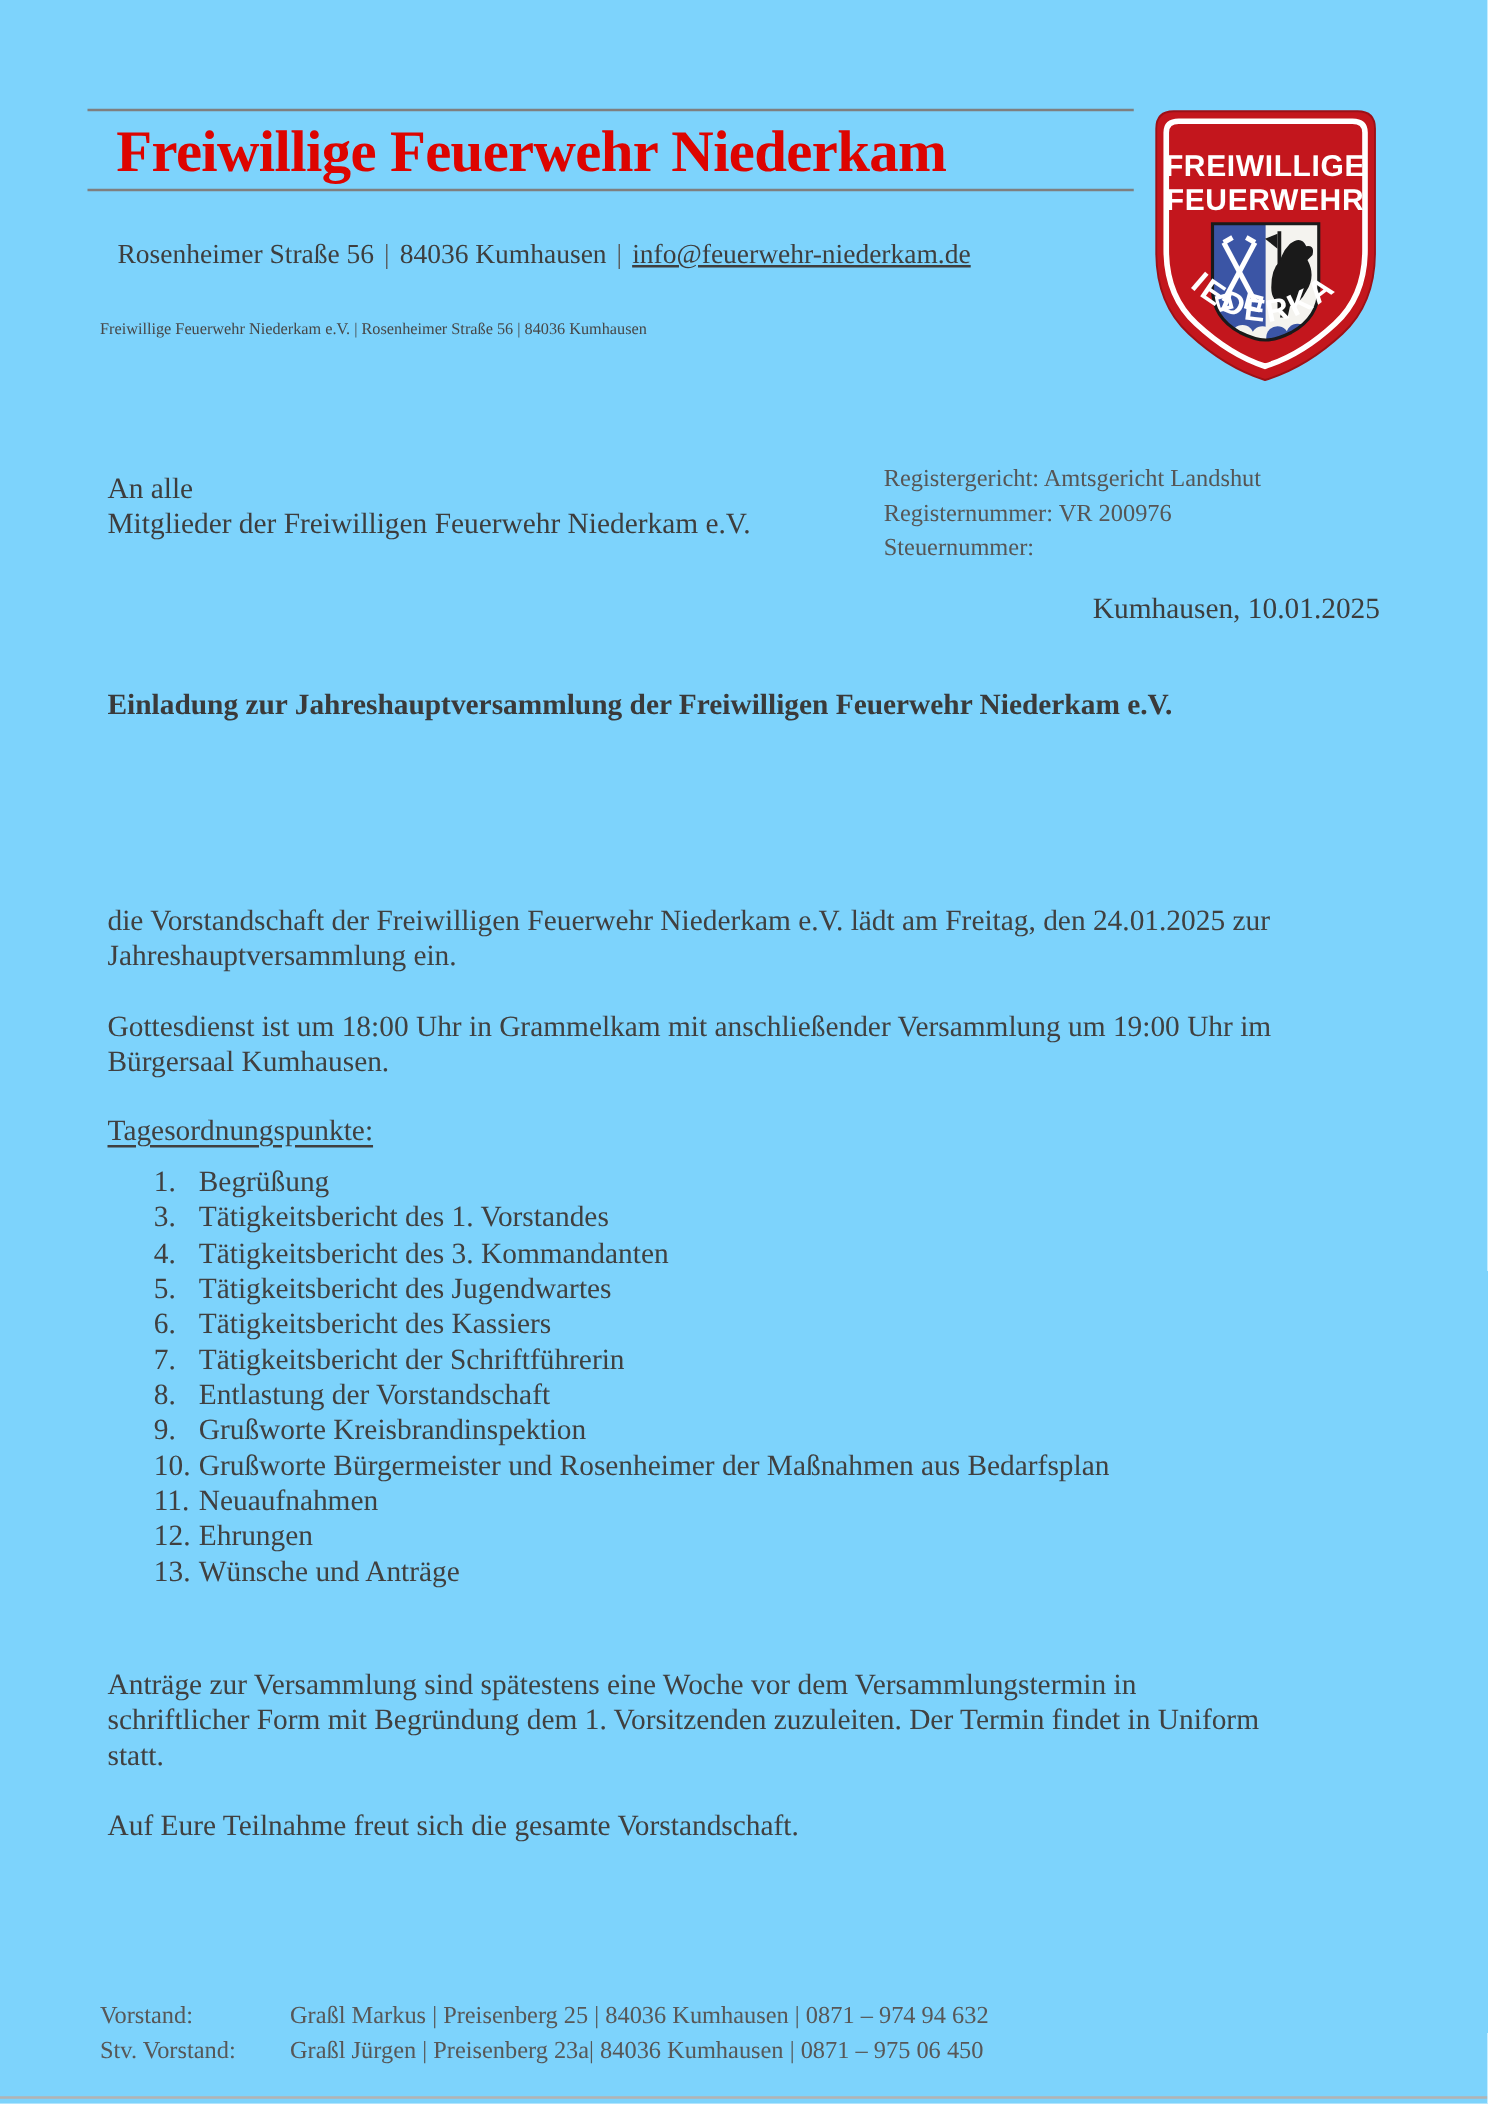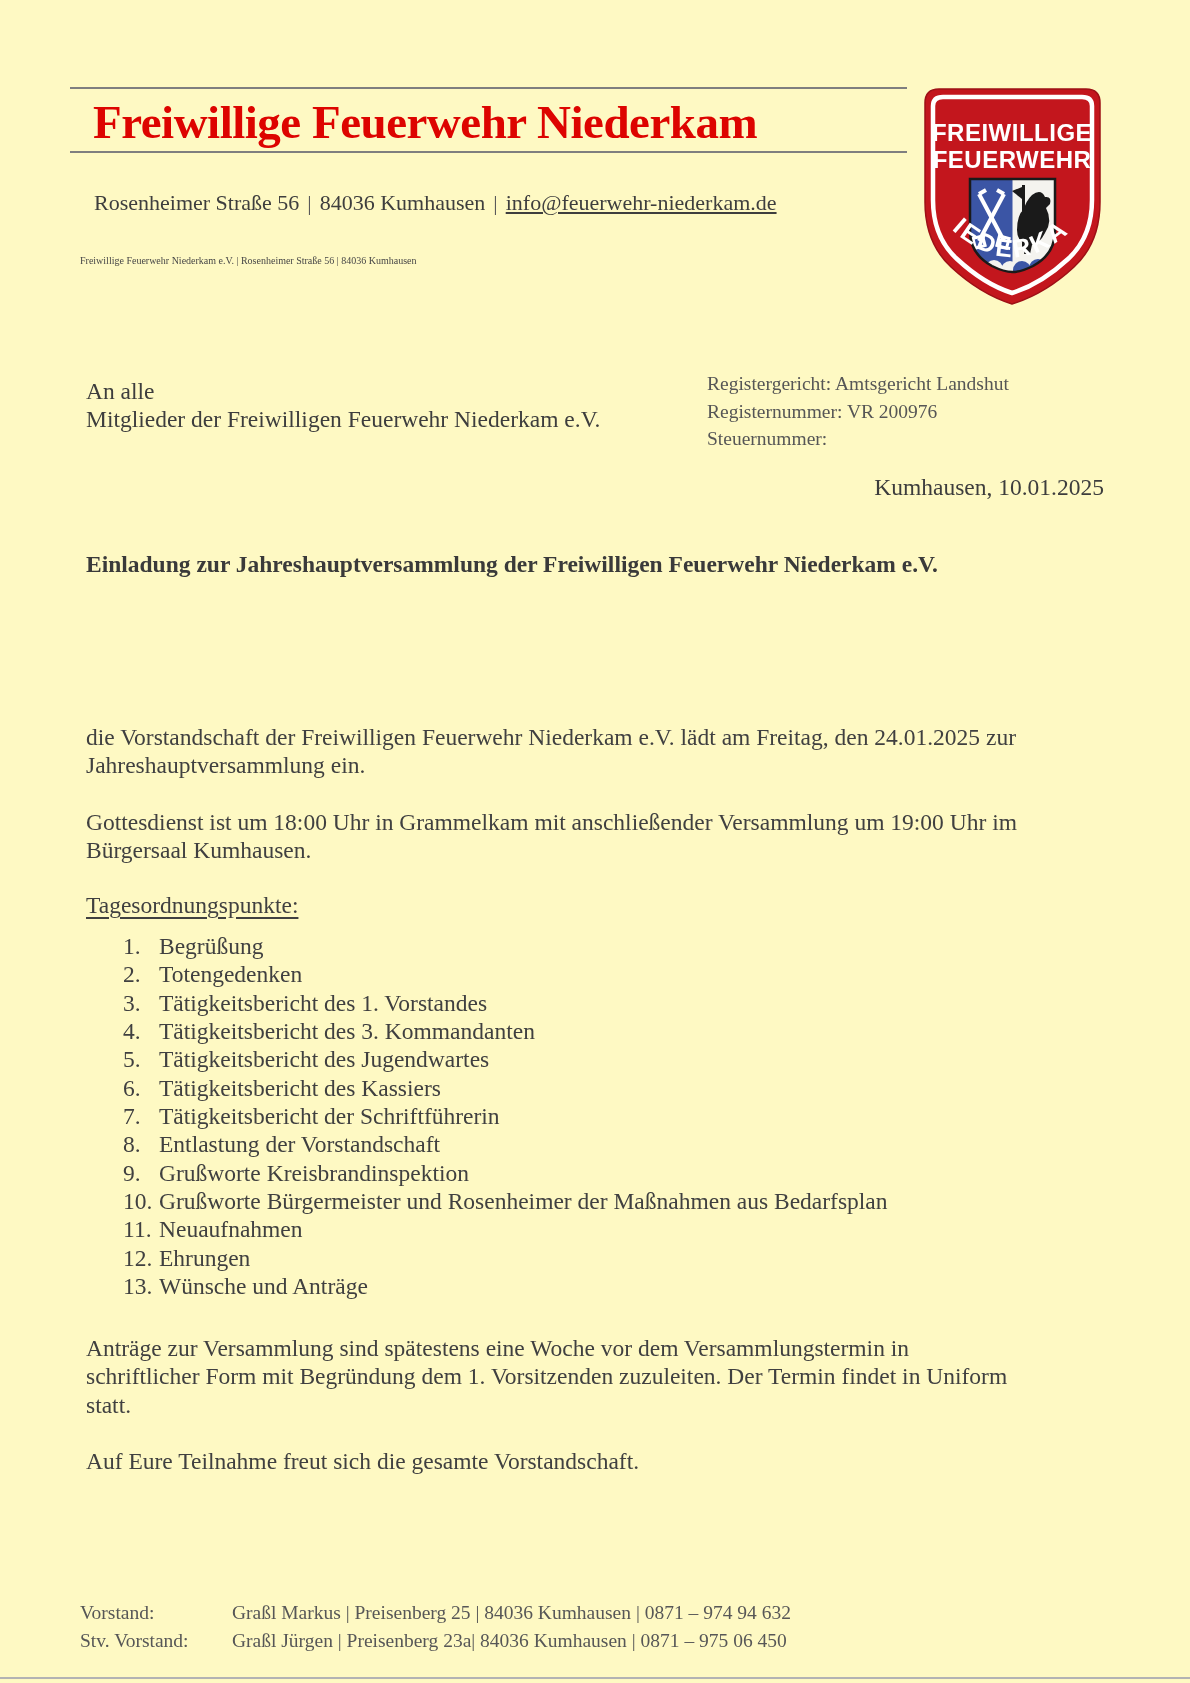--- a/index.html
+++ b/index.html
@@ -1,39 +1,39 @@
 <!DOCTYPE html>
 <html lang="de"><head>
 <meta charset="utf-8">
 <style>
   html,body{margin:0;padding:0;background:#ffffff;}
   .page{
     position:relative;
     width:1190px;height:1683px;
-    background:#fef9c3;
+    background:#7dd3fc;
     font-family:"Liberation Serif", serif;
     color:#404040;
     overflow:hidden;
   }
   .rule{position:absolute;background:#7f7f7f;height:2px;}
   .rule-bottom{position:absolute;background:#b3b3b3;height:2px;}
   .masthead-title{
     position:absolute;left:93px;top:96px;
     font-size:47px;font-weight:bold;letter-spacing:-0.5px;
     color:#dd0400;white-space:nowrap;line-height:52px;
   }
   .address-line{
     position:absolute;left:94px;top:166px;
     font-size:22px;color:#3e3e3e;white-space:nowrap;margin-top:24px;
   }
   .address-line .sep{color:#5a5a5a;padding:0 8px;}
   .address-line a{color:#3e3e3e;text-decoration:underline;cursor:pointer;}
   .sender-line{
     position:absolute;left:80px;top:255px;
-    font-size:10px;color:#474747;white-space:nowrap;
+    font-size:13px;color:#474747;white-space:nowrap;
   }
   .recipient{position:absolute;left:86px;top:377px;font-size:23.5px;line-height:28.4px;color:#3d3d3d;}
   .registry{position:absolute;left:707px;top:370px;font-size:19.5px;line-height:27.6px;color:#565656;}
   .dateline{position:absolute;right:86px;top:474px;font-size:23.5px;color:#3d3d3d;white-space:nowrap;}
   .subject{
     position:absolute;left:86px;top:551px;
     font-size:23.5px;font-weight:bold;color:#3a3a3a;white-space:nowrap;
   }
   .bodyline{font-size:23.5px;line-height:28.4px;color:#404040;white-space:nowrap;}
   .block{position:absolute;left:86px;}
@@ -142,21 +142,20 @@
   </div>
 
   <div class="block para2">
     <div class="bodyline">Gottesdienst ist um 18:00 Uhr in Grammelkam mit anschließender Versammlung um 19:00 Uhr im</div>
     <div class="bodyline">Bürgersaal Kumhausen.</div>
   </div>
 
   <div class="agenda-heading">Tagesordnungspunkte:</div>
   <ol class="agenda">
     <li><span class="num">1.</span><span class="itx">Begrüßung</span></li>
-    <li><span class="num">2.</span><span class="itx">Totengedenken</span></li>
     <li><span class="num">3.</span><span class="itx">Tätigkeitsbericht des 1. Vorstandes</span></li>
     <li><span class="num">4.</span><span class="itx">Tätigkeitsbericht des 3. Kommandanten</span></li>
     <li><span class="num">5.</span><span class="itx">Tätigkeitsbericht des Jugendwartes</span></li>
     <li><span class="num">6.</span><span class="itx">Tätigkeitsbericht des Kassiers</span></li>
     <li><span class="num">7.</span><span class="itx">Tätigkeitsbericht der Schriftführerin</span></li>
     <li><span class="num">8.</span><span class="itx">Entlastung der Vorstandschaft</span></li>
     <li><span class="num">9.</span><span class="itx">Grußworte Kreisbrandinspektion</span></li>
     <li><span class="num">10.</span><span class="itx">Grußworte Bürgermeister und Rosenheimer der Maßnahmen aus Bedarfsplan</span></li>
     <li><span class="num">11.</span><span class="itx">Neuaufnahmen</span></li>
     <li><span class="num">12.</span><span class="itx">Ehrungen</span></li>

